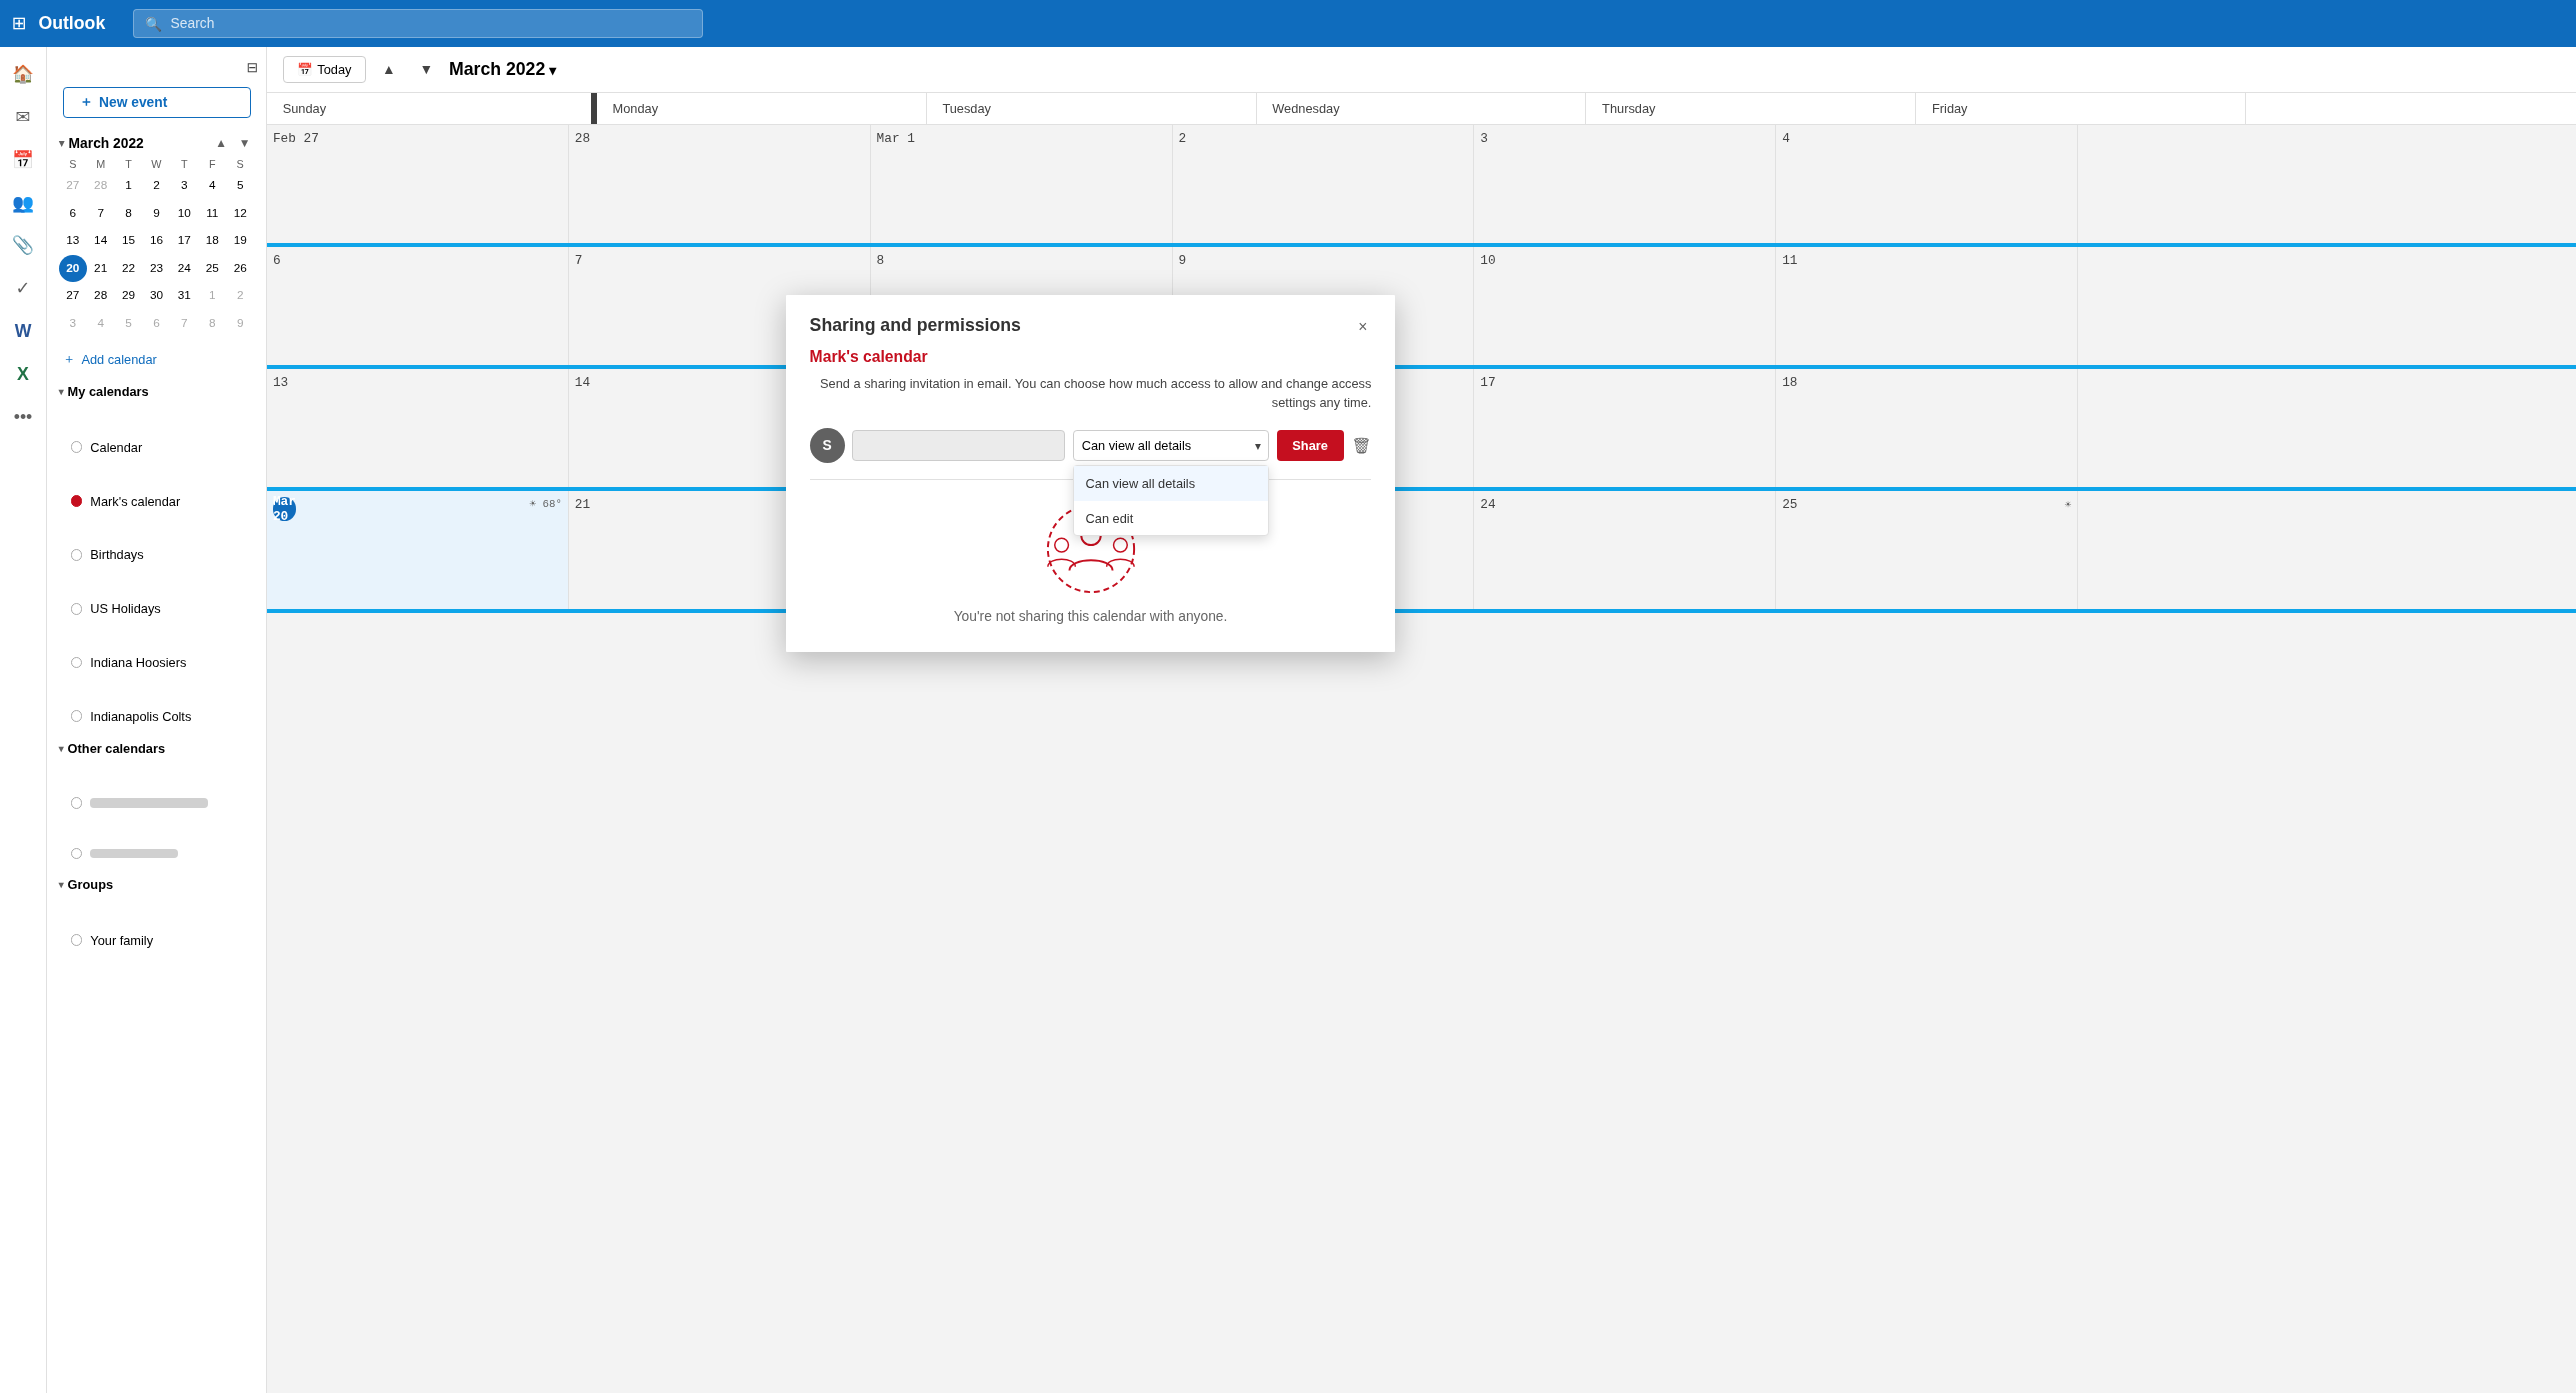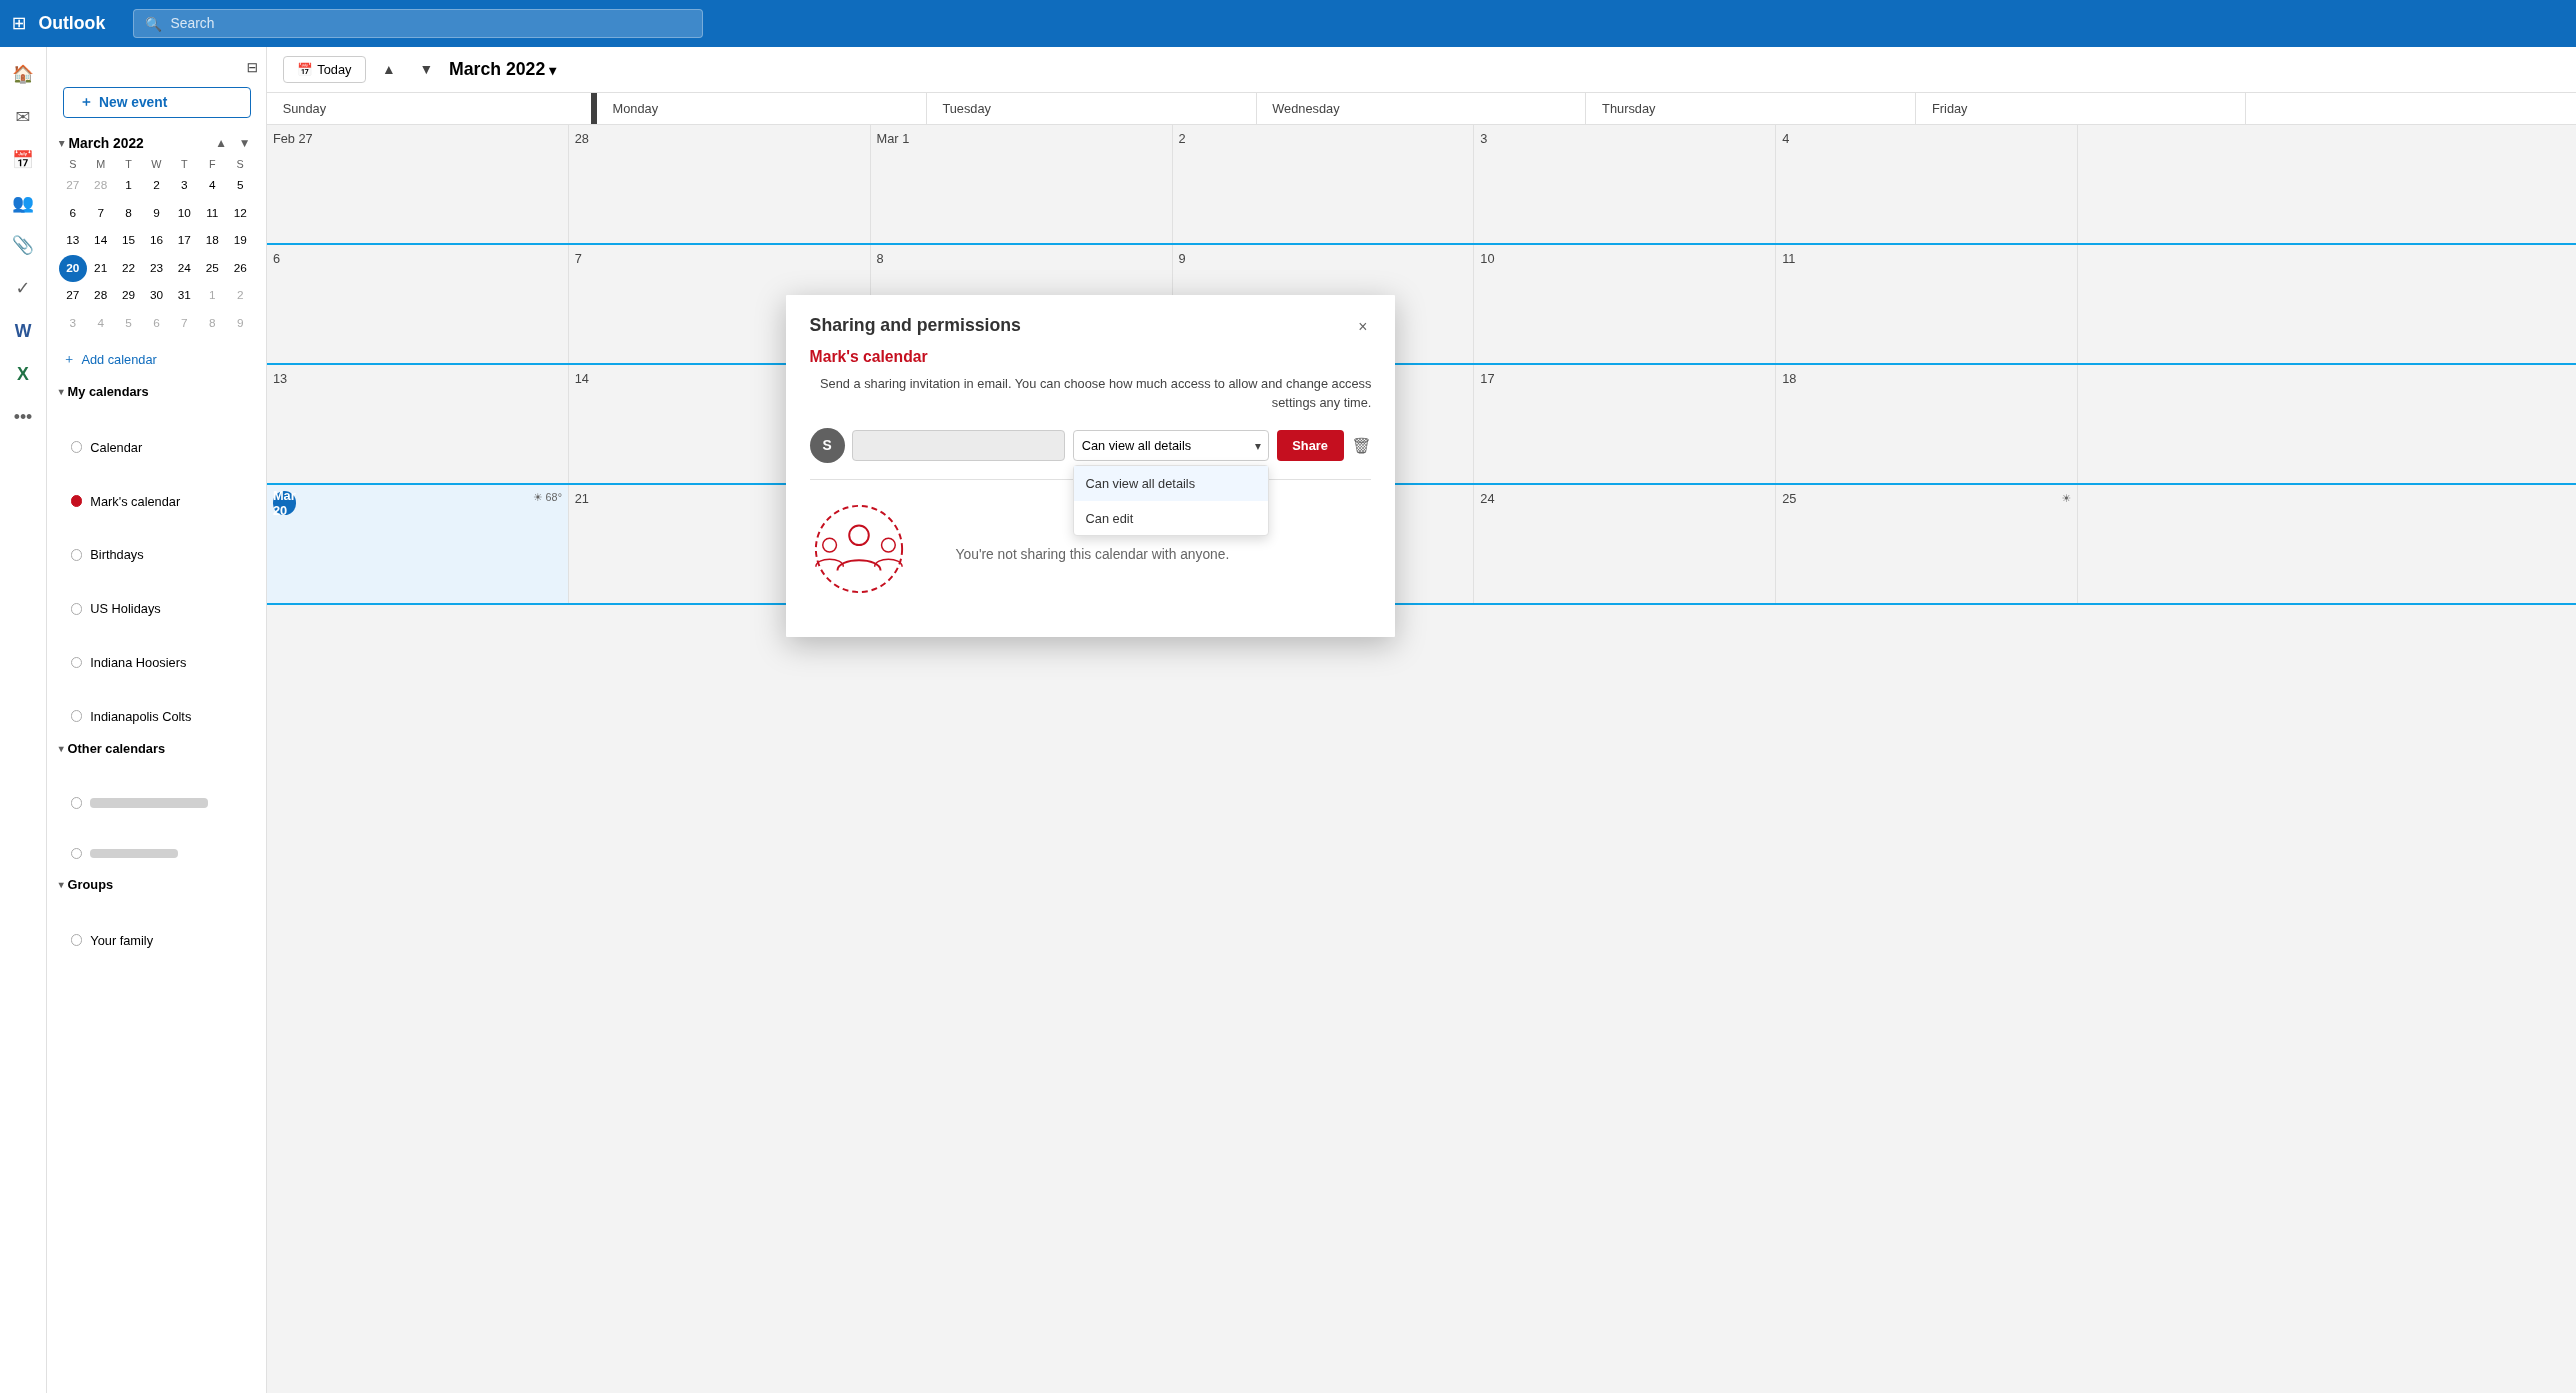--- a/index.html
+++ b/index.html
@@ -133,21 +133,21 @@
     }
     .day-header {
       padding: 7.9px 15.7px; font-size: 12.8px; color: #444;
       border-right: 1px solid #e0e0e0;
     }
     .day-header:first-child { border-right: 6px solid #404040; }
 
     .week-rows { flex: 1; overflow-y: auto; }
     .week-row {
       display: grid; grid-template-columns: repeat(7, 1fr) 196px;
-      border-bottom: 2px solid #0ea5e9; min-height: 118px; position: relative;
+      border-bottom: 4px solid #0ea5e9; min-height: 118px; position: relative; font-family: Liberation Mono, monospace;
     }
     .day-cell {
       border-right: 1px solid #e0e0e0; padding: 5.9px;
       font-size: 12.8px; color: #444; position: relative; min-height: 118px;
     }
     .day-num { font-size: 12.8px; color: #444; }
     .day-num.today-num {
       background: #0f6cbd; color: white; border-radius: 50%;
       width: 23.6px; height: 23.6px; display: flex; align-items: center;
       justify-content: center; font-weight: 600;
@@ -210,23 +210,22 @@
       background: white; border: 1px solid #e0e0e0; border-radius: 3.9px;
       box-shadow: 0 3.9px 11.8px rgba(0,0,0,0.15); z-index: 300;
     }
     .dropdown-item {
       padding: 9.8px 11.8px; font-size: 12.8px; cursor: pointer; color: #333;
     }
     .dropdown-item.selected { background: #f0f7ff; }
 
     
     .empty-state {
-      display: flex; flex-direction: row; align-items: center;
+      display: flex; flex-direction: column; align-items: center;
       padding: 19.6px 23.6px 27.5px;
-      gap: 48px;
     }
     .sharing-illustration {
       width: 98px; height: 98px; position: relative; margin-bottom: 11.8px;
     }
     .empty-text { font-size: 13.8px; color: #666; }
 
     
     .modal-divider { border: none; border-top: 1px solid #e0e0e0; margin: 0 23.6px; }
   </style>
 </head>

